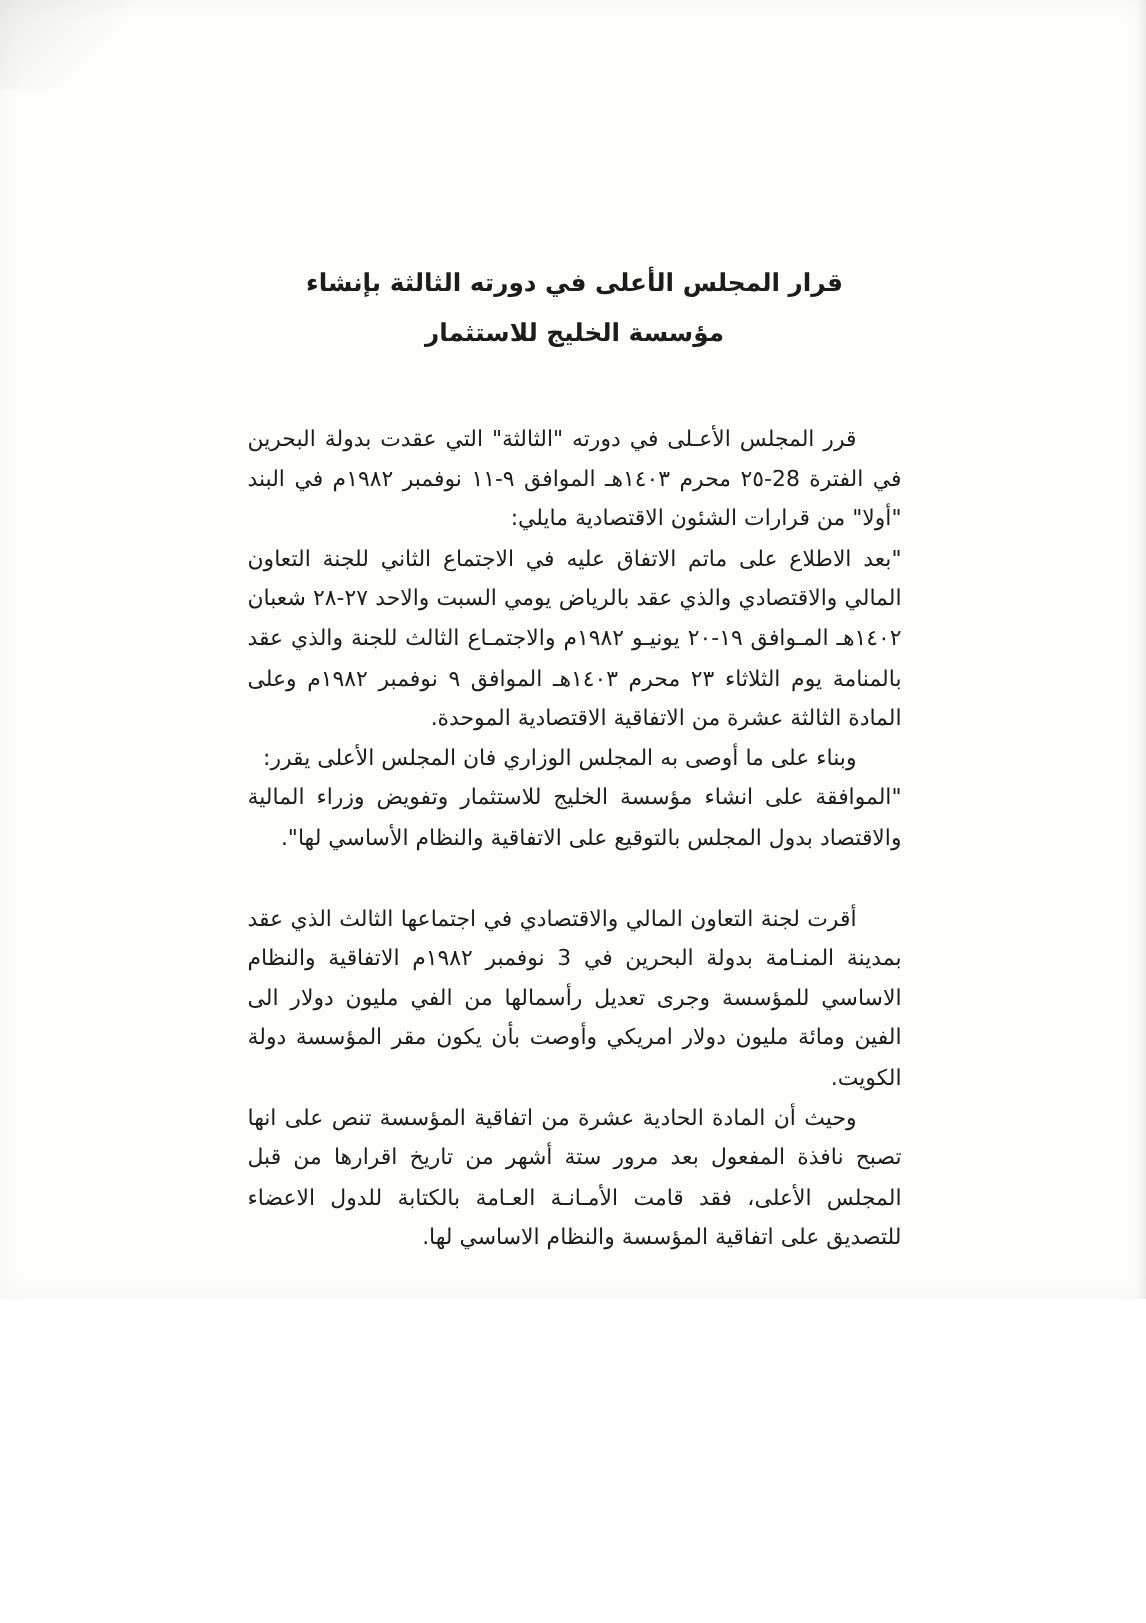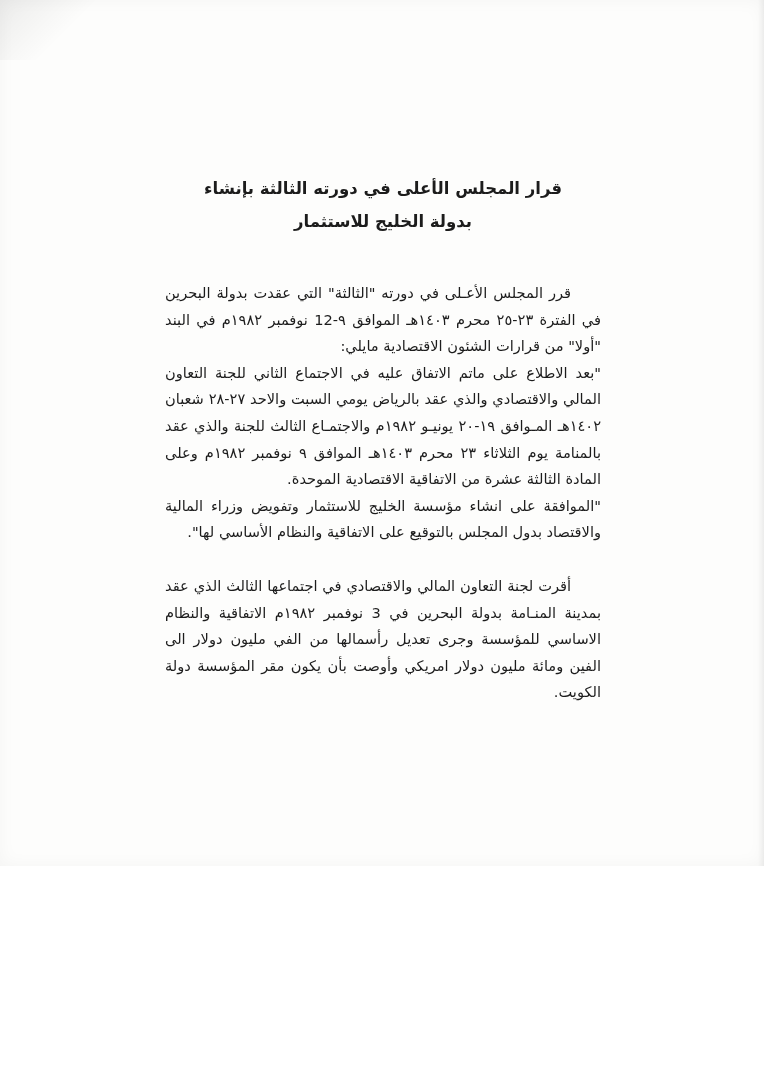--- a/index.html
+++ b/index.html
@@ -77,25 +77,27 @@
 </head>
 <body>
 
 <div class="scan-page">
   <div class="scan-edge-tl"></div>
   <div class="scan-edge-right"></div>
 
   <div class="content">
     <div class="doc-title">
       <div>قرار المجلس الأعلى في دورته الثالثة بإنشاء</div>
-      <div>بدولة الخليج للاستثمار</div>
+      <div>مؤسسة الخليج للاستثمار</div>
     </div>
 
     <div class="doc-body">
-      <p class="p-indent">قرر المجلس الأعـلى في دورته "الثالثة" التي عقدت بدولة البحرين في الفترة ٢٣-٢٥ محرم ١٤٠٣هـ الموافق ٩-12 نوفمبر ١٩٨٢م في البند "أولا" من قرارات الشئون الاقتصادية مايلي:</p>
+      <p class="p-indent">قرر المجلس الأعـلى في دورته "الثالثة" التي عقدت بدولة البحرين في الفترة 28-٢٥ محرم ١٤٠٣هـ الموافق ٩-١١ نوفمبر ١٩٨٢م في البند "أولا" من قرارات الشئون الاقتصادية مايلي:</p>
       <p class="p-flush">"بعد الاطلاع على ماتم الاتفاق عليه في الاجتماع الثاني للجنة التعاون المالي والاقتصادي والذي عقد بالرياض يومي السبت والاحد ٢٧-٢٨ شعبان ١٤٠٢هـ المـوافق ١٩-٢٠ يونيـو ١٩٨٢م والاجتمـاع الثالث للجنة والذي عقد بالمنامة يوم الثلاثاء ٢٣ محرم ١٤٠٣هـ الموافق ٩ نوفمبر ١٩٨٢م وعلى المادة الثالثة عشرة من الاتفاقية الاقتصادية الموحدة.</p>
+      <p class="p-indent">وبناء على ما أوصى به المجلس الوزاري فان المجلس الأعلى يقرر:</p>
       <p class="p-flush">"الموافقة على انشاء مؤسسة الخليج للاستثمار وتفويض وزراء المالية والاقتصاد بدول المجلس بالتوقيع على الاتفاقية والنظام الأساسي لها".</p>
       <p class="p-indent section-gap">أقرت لجنة التعاون المالي والاقتصادي في اجتماعها الثالث الذي عقد بمدينة المنـامة بدولة البحرين في 3 نوفمبر ١٩٨٢م الاتفاقية والنظام الاساسي للمؤسسة وجرى تعديل رأسمالها من الفي مليون دولار الى الفين ومائة مليون دولار امريكي وأوصت بأن يكون مقر المؤسسة دولة الكويت.</p>
+      <p class="p-indent">وحيث أن المادة الحادية عشرة من اتفاقية المؤسسة تنص على انها تصبح نافذة المفعول بعد مرور ستة أشهر من تاريخ اقرارها من قبل المجلس الأعلى، فقد قامت الأمـانـة العـامة بالكتابة للدول الاعضاء للتصديق على اتفاقية المؤسسة والنظام الاساسي لها.</p>
     </div>
   </div>
 
   <div class="page-number">١</div>
 </div>
 
 </body></html>

